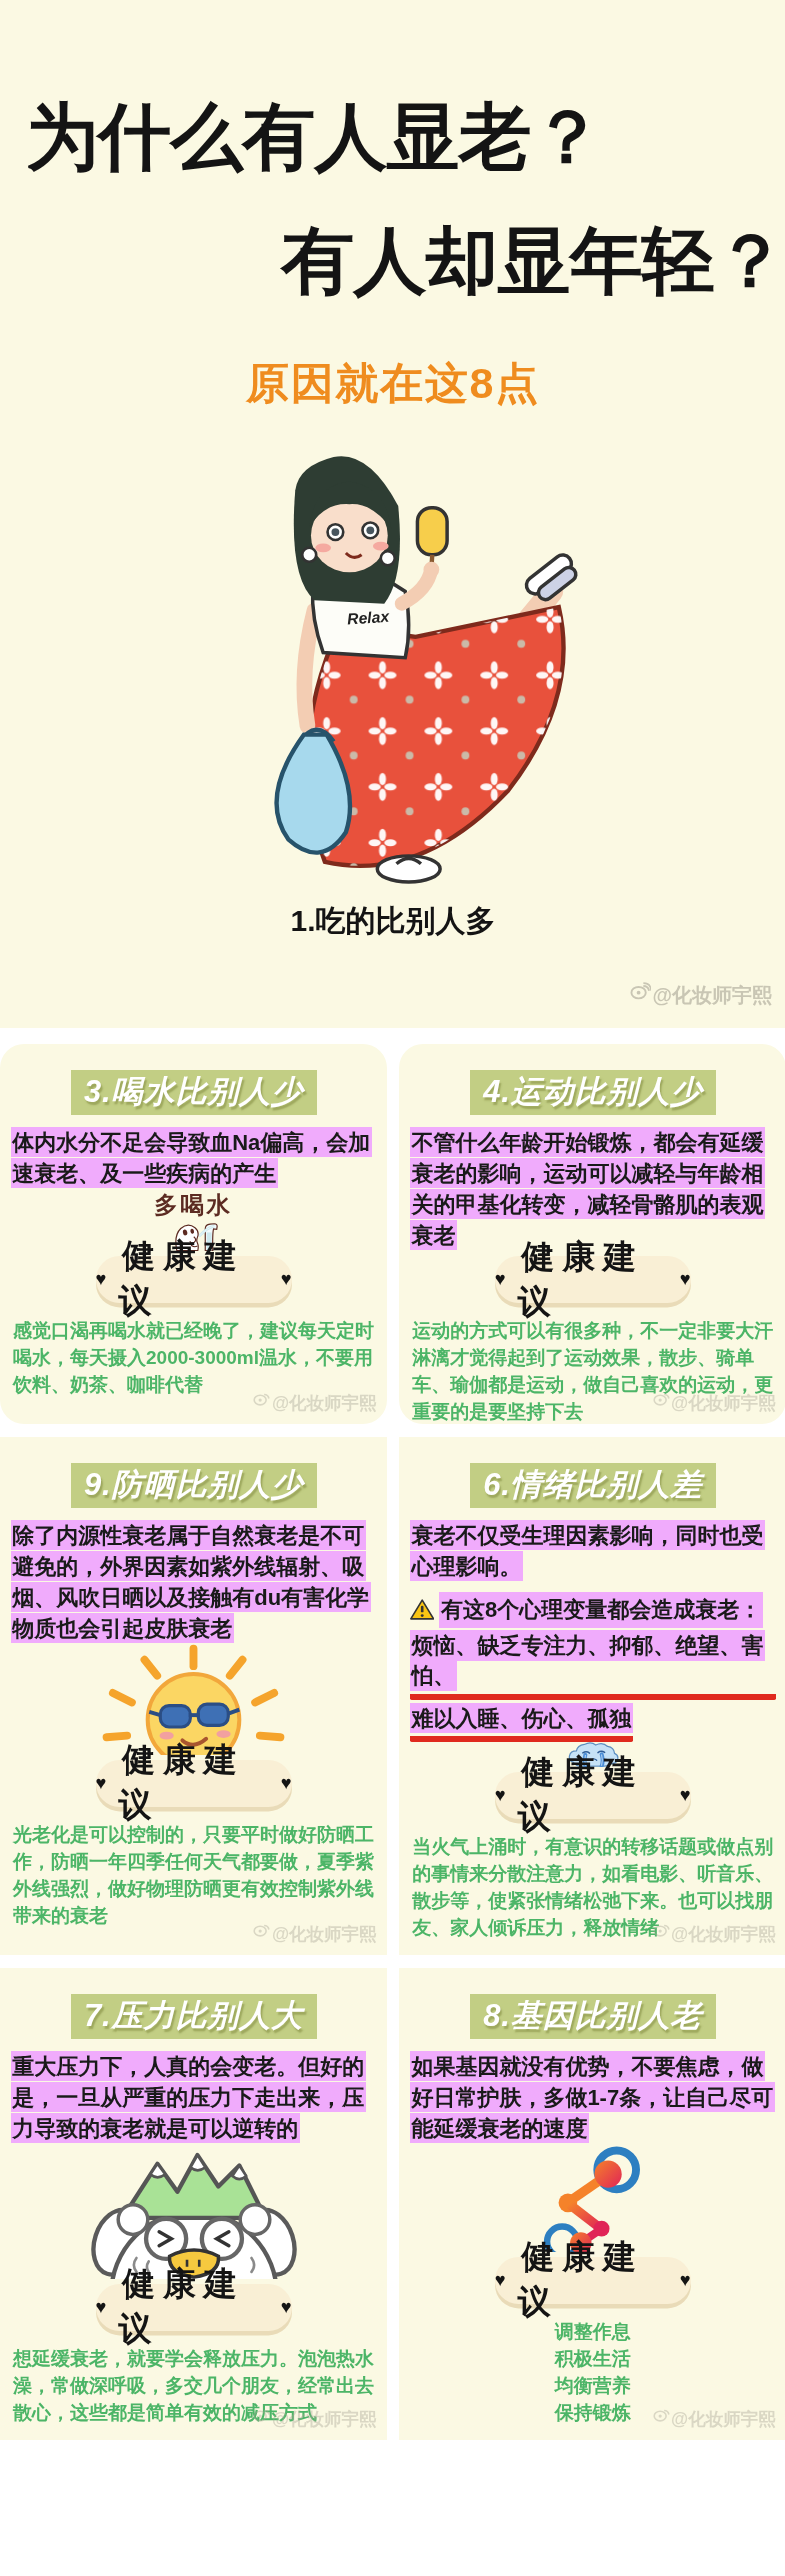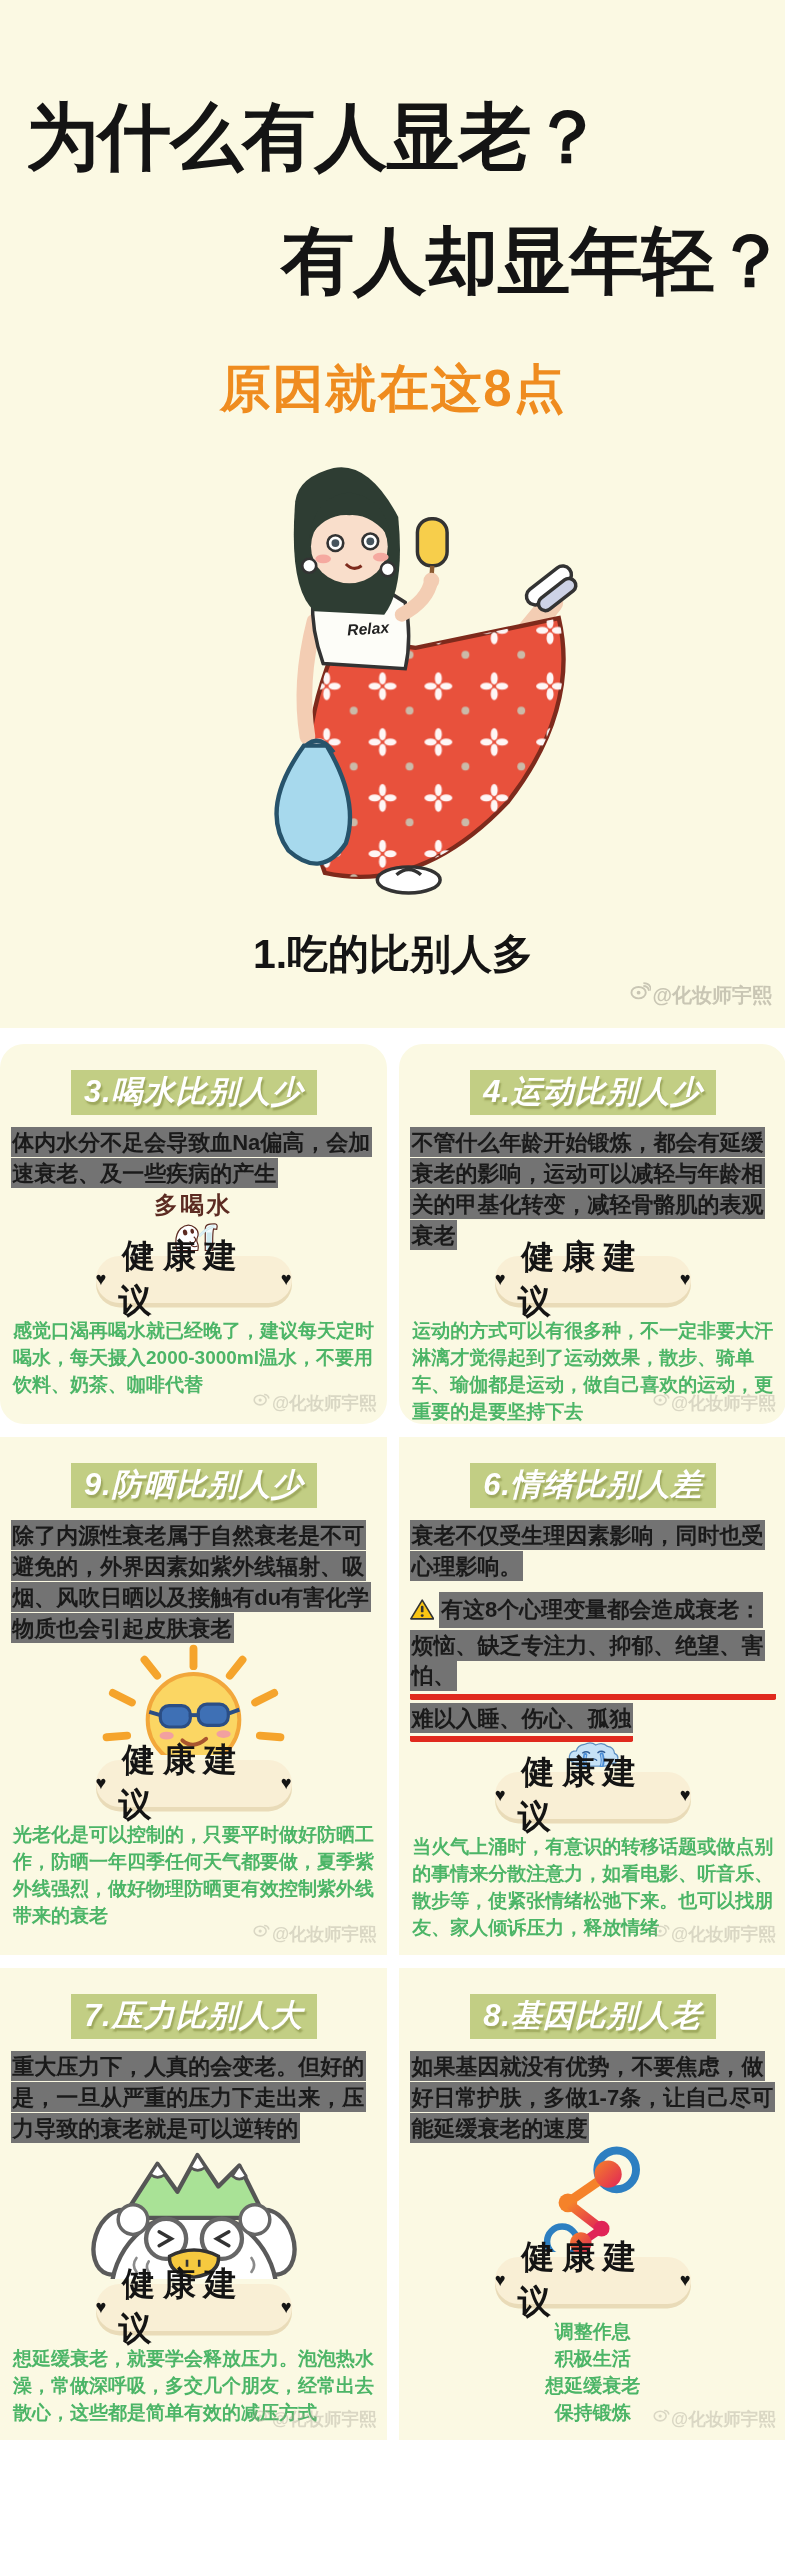--- a/index.html
+++ b/index.html
@@ -4,41 +4,41 @@
 <style>
   html,body{margin:0;padding:0;background:#fff;}
   body{width:786px;font-family:"Liberation Sans","DejaVu Sans",sans-serif;-webkit-font-smoothing:antialiased;}
   .page{width:786px;height:2576px;background:#fff;overflow:hidden;position:relative;}
 
   
   .hero{height:1028px;background:#FBF9E3;position:relative;overflow:hidden;}
   .t1,.t2{margin:0;color:#141414;font-weight:900;font-size:73px;line-height:1.08;letter-spacing:-0.9px;}
   .t1{padding:98px 0 0 26px;}
   .t2{padding:45px 0 0 108px;text-align:right;}
-  .subtitle{margin-top:54px;text-align:center;font-size:51px;font-weight:900;color:#EF8C1F;letter-spacing:1.7px;}
+  .subtitle{margin-top:54px;text-align:center;font-size:43px;font-weight:900;color:#EF8C1F;letter-spacing:1.7px;}
   .girl-wrap{width:384px;margin:23px auto 0;}
-  .point{margin-top:23px;text-align:center;font-size:41px;font-weight:800;color:#141414;}
+  .point{margin-top:8px;text-align:center;font-size:30px;font-weight:800;color:#141414;}
 
   
   .wm{position:absolute;display:flex;gap:1px;color:#A9A696;opacity:.6;font-size:17.5px;font-weight:700;}
   .wm svg{display:block;}
   .hero-wm{right:14px;bottom:19px;font-size:20px;color:#C7C4B2;opacity:.95;}
   .card .wm{right:10.5px;bottom:8.7px;opacity:.4;}
 
   
   .grid{margin-top:15.7px;display:grid;grid-template-columns:387px 387px;column-gap:12.2px;row-gap:13px;background:#fff;}
   .card{background:#FBF9E3;position:relative;display:flex;flex-direction:column;box-sizing:border-box;overflow:hidden;}
   .r1{height:380px;border-radius:24px;}.r2{height:518px;}.r3{height:472px;}
   .card.pb30{padding-bottom:26px;}.card.pb16{padding-bottom:14px;}
 
   .banner{margin:26px auto 0;width:246px;height:45px;background:#C2CE84;display:flex;align-items:center;justify-content:center;flex:0 0 auto;}
   .banner span{color:#fff;font-size:31px;font-weight:900;font-style:italic;letter-spacing:0.9px;text-shadow:1.7px 2.6px 1.7px rgba(125,135,60,.55);}
 
   .body-p{margin:12.2px 10.5px 0;font-size:22px;line-height:31px;font-weight:700;color:#1a1a1a;flex:0 0 auto;}
-  .hl{background:#737373;box-decoration-break:clone;-webkit-box-decoration-break:clone;padding:2.6px 1.7px;}
+  .hl{background:#f0abfc;box-decoration-break:clone;-webkit-box-decoration-break:clone;padding:2.6px 1.7px;}
 
   .warn{margin:10.5px 10.5px 0;font-size:22px;line-height:30px;font-weight:700;color:#1a1a1a;display:flex;align-items:center;gap:5.2px;flex:0 0 auto;}
   .ul-line{margin:3.5px 10.5px 0;font-size:22px;line-height:30px;font-weight:700;color:#1a1a1a;flex:0 0 auto;}
   .ul-line .u{display:inline-block;border-bottom:6.1px solid #E02A1E;padding-bottom:2.6px;border-radius:1.7px;}
   .ul-line.full .u{display:block;}
 
   .illus{flex:1 1 auto;min-height:0;display:flex;flex-direction:column;align-items:center;justify-content:flex-end;}
   .illus-label{color:#5C2B22;font-weight:800;font-size:23.6px;letter-spacing:2.6px;margin-bottom:0;}
 
   .pill{margin:5.2px auto 0;width:196px;height:47px;background:#F9EFD5;border-radius:24.4px;display:flex;align-items:center;justify-content:center;gap:12.2px;box-shadow:0 4.4px 0 #E9DBB8;flex:0 0 auto;}
@@ -359,21 +359,21 @@
         </svg>
       </div>
       <div class="pill">
         <span class="hrt">♥</span>
         <span class="lbl">健康建议</span>
         <span class="hrt">♥</span>
       </div>
       <div class="advice center">
         <span class="al">调整作息</span>
         <span class="al">积极生活</span>
-        <span class="al">想延缓衰老</span>
+        <span class="al">均衡营养</span>
         <span class="al">保持锻炼</span>
       </div>
       <div class="wm">
         <svg width="17.5" height="15" viewBox="0 0 22 18">
             <ellipse cx="9" cy="11" rx="7.5" ry="6" fill="none" stroke="currentColor" stroke-width="2"></ellipse>
             <circle cx="9" cy="11" r="2" fill="currentColor"></circle>
             <path d="M14,4 q5,0 6,5" fill="none" stroke="currentColor" stroke-width="2"></path>
           </svg>
         <span>@化妆师宇熙</span>
       </div>

